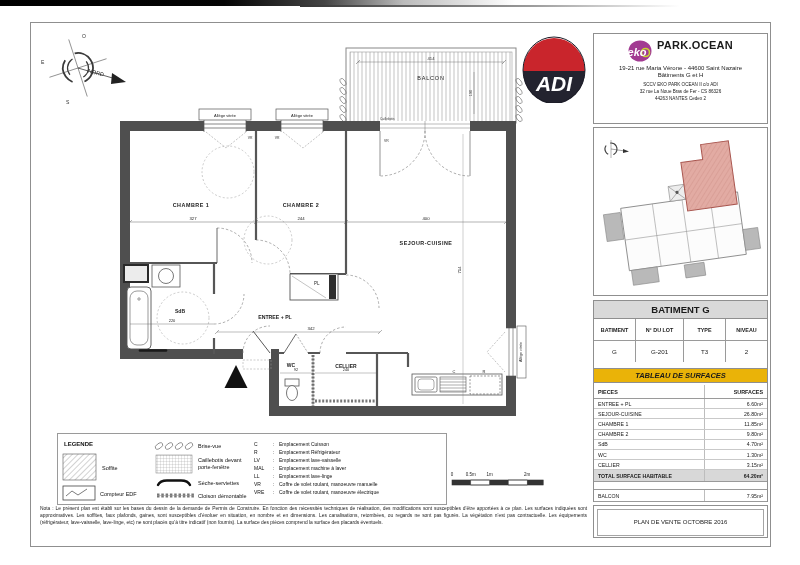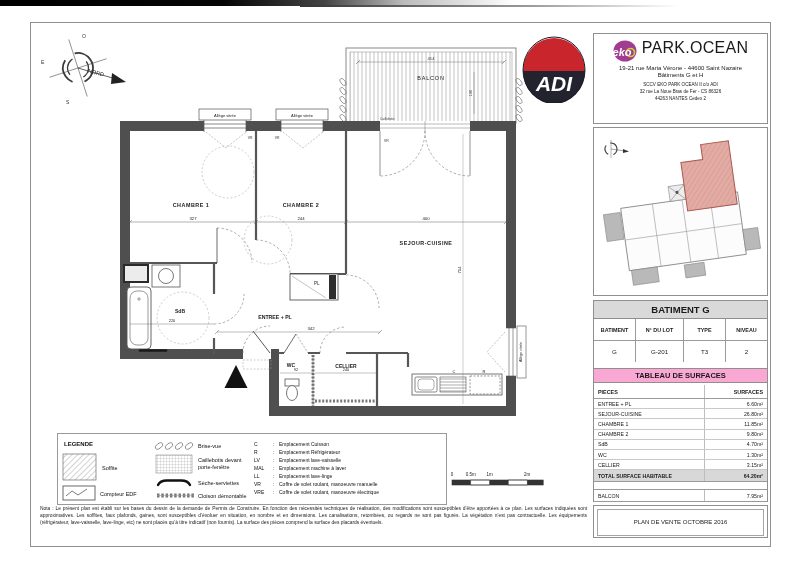--- a/index.html
+++ b/index.html
@@ -10,38 +10,38 @@
   
   .scan-streak{left:0;top:0;width:560px;height:6px;
     background:linear-gradient(90deg,#000 0%,#050505 40%,#444 58%,#bbb 72%,#fff 92%);}
   .scan-streak2{left:300px;top:5px;width:380px;height:2px;
     background:linear-gradient(90deg,#333,#999 60%,#fff);}
   .frame{left:30px;top:22px;width:739px;height:523px;border:1px solid #8f8f8f;}
   
   .box{border:1px solid #8f8f8f;background:#fff;box-sizing:border-box;}
   .titlebox{left:593px;top:33px;width:175px;height:91px;text-align:center;}
   .brandrow{display:flex;justify-content:center;gap:5px;margin-top:5px;}
-  .brand{font-size:16px;font-weight:400;letter-spacing:.3px;}
+  .brand{font-size:11px;font-weight:700;letter-spacing:.3px;}
   .residence{font-size:10px;font-weight:700;margin-top:1px;}
   .addr{font-size:6px;margin-top:2px;}
   .bldgs{font-size:6px;margin-top:1px;}
   .company{font-size:4.6px;line-height:1.5;margin-top:4px;color:#222;}
   .mapbox{left:593px;top:127px;width:175px;height:169px;}
   .batbox{left:593px;top:300px;width:175px;height:84px;font-size:6px;}
   .battitle{height:17px;line-height:17px;text-align:center;font-weight:700;font-size:9.5px;
             background:#d9d9d9;border-bottom:1px solid #8f8f8f;}
   .batgrid{display:grid;grid-template-columns:42px 48px 42px 41px;}
   .batgrid div{border-right:1px solid #9a9a9a;border-bottom:1px solid #9a9a9a;
                display:flex;align-items:center;justify-content:center;}
   .batgrid div:nth-child(4n){border-right:none;}
   .bathead{height:21px;font-weight:700;font-size:5.4px;}
   .batval{height:21px;font-size:6.2px;border-bottom:none!important;}
   .surfbox{left:593px;top:368px;width:175px;height:134px;}
   .surftitle{height:13px;line-height:13px;text-align:center;font-weight:700;font-size:7.5px;
-             background:#f9a8d4;border-bottom:1px solid #8f8f8f;}
+             background:#eab308;border-bottom:1px solid #8f8f8f;font-style:italic;}
   .srow{display:grid;grid-template-columns:110px 63px;align-items:center;}
   .srow .lab{padding-left:4px;}
   .srow .val{text-align:right;padding-right:4px;border-left:1px solid #bdbdbd;}
   .shead{height:13px;font-weight:700;font-size:5.4px;border-bottom:1px solid #9a9a9a;margin-top:2px;}
   .sdata{height:9.2px;font-size:5.2px;border-bottom:1px solid #c9c9c9;}
   .sdata .val,.shead .val,.stotal .val,.sbalc .val{height:100%;display:flex;align-items:center;justify-content:flex-end;}
   .stotal{height:11px;font-size:5.2px;font-weight:700;background:#d8d8d8;
           border-bottom:1px solid #9a9a9a;}
   .spacer{height:7px;}
   .sbalc{height:11px;font-size:5.2px;border-top:1px solid #9a9a9a;border-bottom:1px solid #9a9a9a;}

